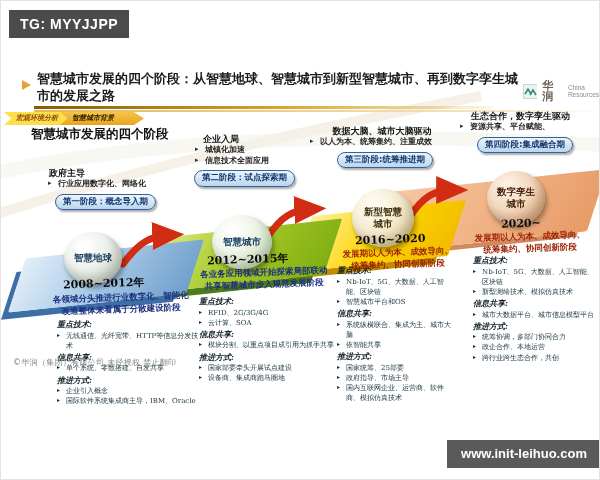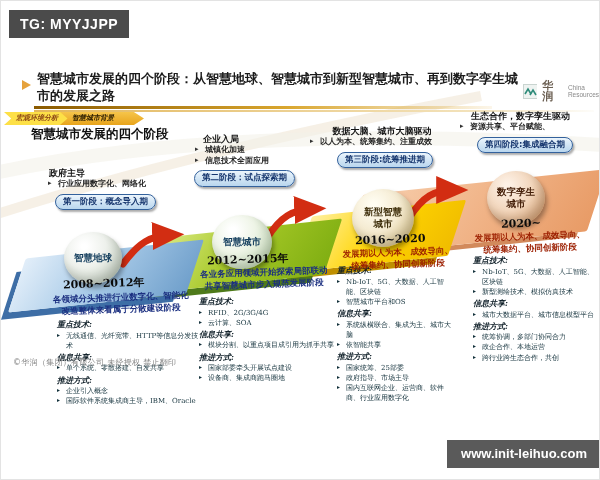--- a/index.html
+++ b/index.html
@@ -231,21 +231,21 @@
   <div class="dcol dc3">
     <div class="dh">重点技术:</div>
     <div class="di">Nb-IoT、5G、大数据、人工智能、区块链</div>
     <div class="di">智慧城市平台和OS</div>
     <div class="dh">信息共享:</div>
     <div class="di">系统纵横联合、集成为主、城市大脑</div>
     <div class="di">依智能共享</div>
     <div class="dh">推进方式:</div>
     <div class="di">国家统筹、25部委</div>
     <div class="di">政府指导、市场主导</div>
-    <div class="di">国内互联网企业、运营商、软件商、行业应用数字化</div>
+    <div class="di">国内互联网企业、运营商、软件商、模拟仿真技术</div>
   </div>
 
   <div class="dcol dc4">
     <div class="dh">重点技术:</div>
     <div class="di">Nb-IoT、5G、大数据、人工智能、区块链</div>
     <div class="di">新型测绘技术、模拟仿真技术</div>
     <div class="dh">信息共享:</div>
     <div class="di">城市大数据平台、城市信息模型平台</div>
     <div class="dh">推进方式:</div>
     <div class="di">统筹协调，多部门协同合力</div>

